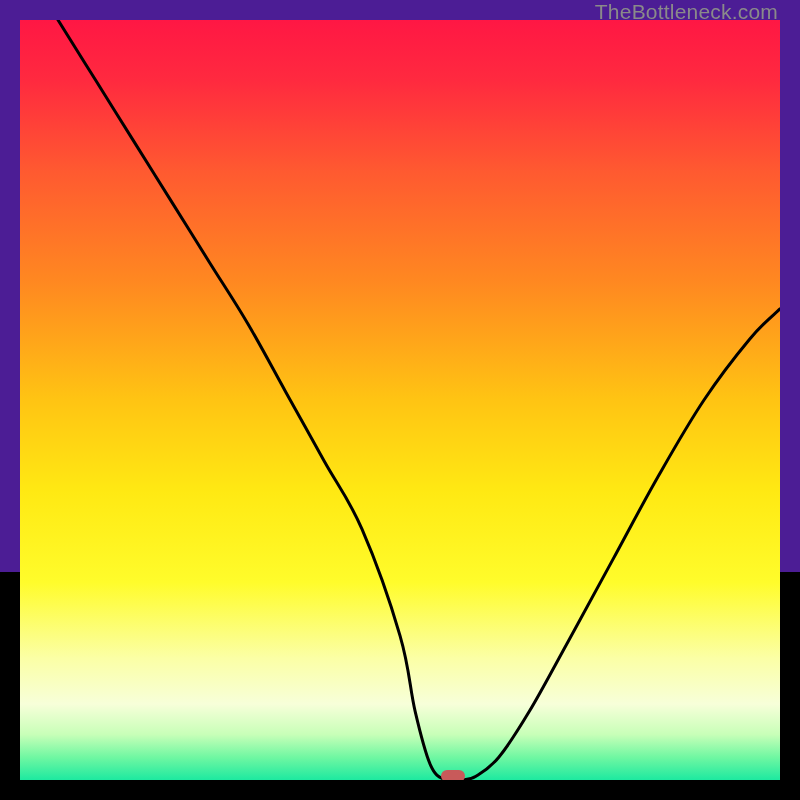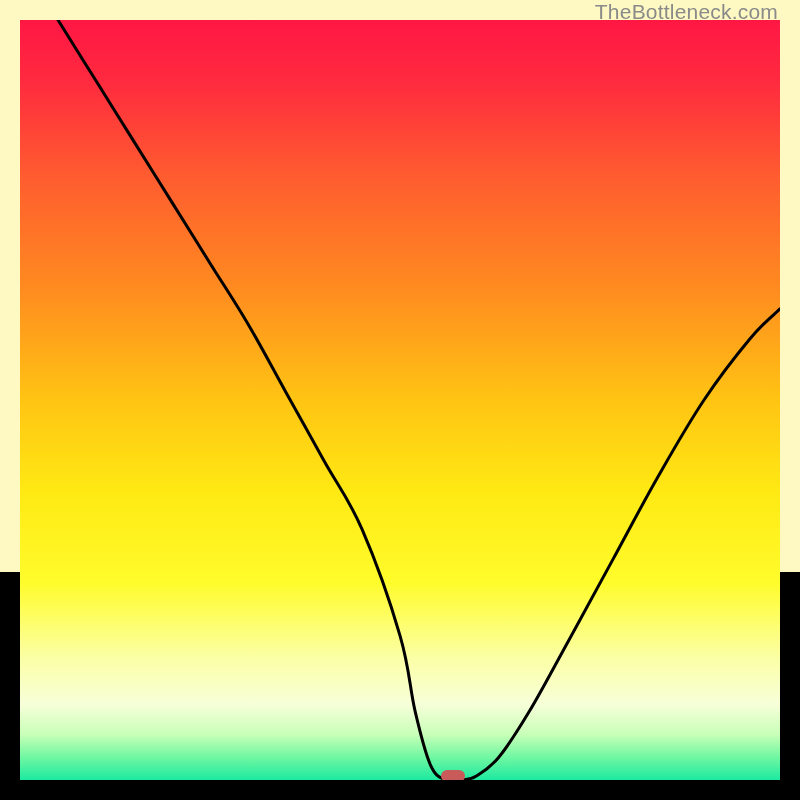--- a/index.html
+++ b/index.html
@@ -3,21 +3,21 @@
 <meta charset="utf-8">
 <style>
   * { margin: 0; padding: 0; box-sizing: border-box; }
   html, body { width: 800px; height: 800px; overflow: hidden; }
   body { background: #000; position: relative; font-family: Arial, Helvetica, sans-serif; }
 
   .frame {
     position: absolute;
     left: 0; top: 0;
     width: 800px; height: 572px;
-    background: #fef9c3;
+    background: #4c1d95;
   }
 
   .plot-area {
     position: absolute;
     left: 20px;
     top: 20px;
     width: 760px;
     height: 760px;
     overflow: hidden;
   }

